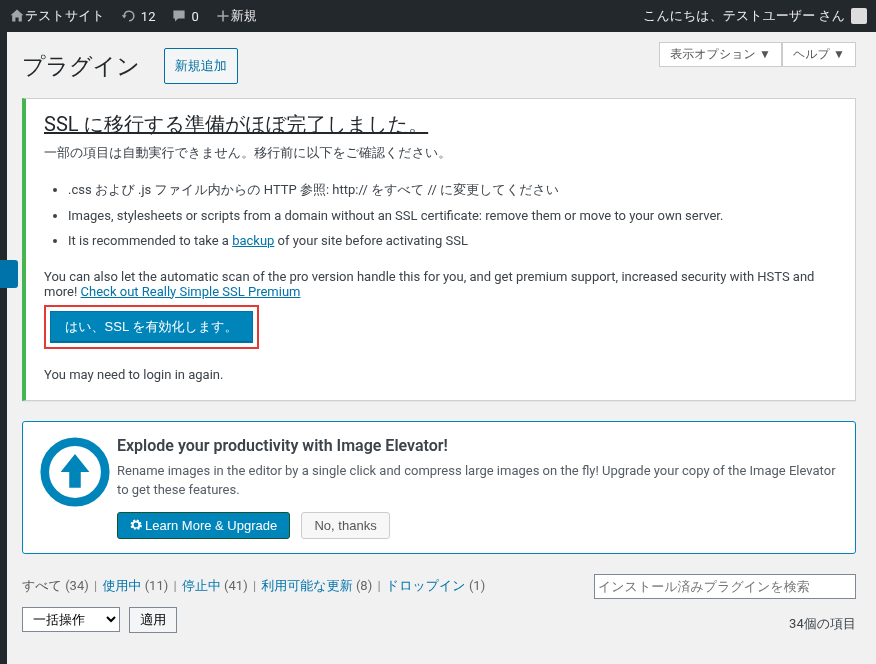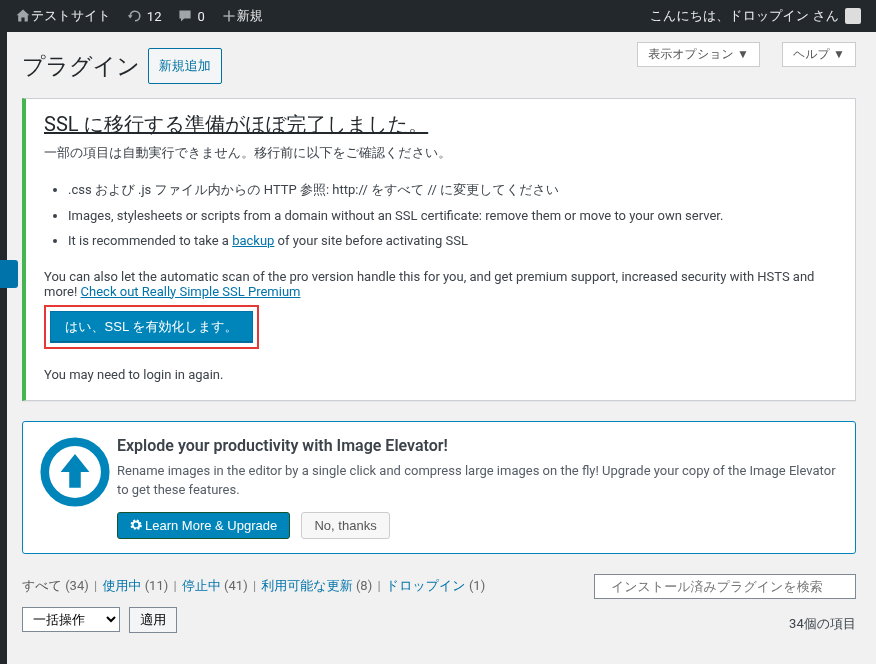--- a/index.html
+++ b/index.html
@@ -1,28 +1,28 @@
 <!DOCTYPE html>
 <html><head>
 <meta charset="utf-8">
 <style>
 * { box-sizing: border-box; margin: 0; padding: 0; }
 body { font-family: -apple-system, BlinkMacSystemFont, "Segoe UI", Roboto, sans-serif; background: #f1f1f1; font-size: 13px; color: #3c434a; width: 876px; height: 664px; overflow: hidden; position: relative; }
-.adminbar { background: #23282d; color: #eee; height: 32px; display: flex; align-items: center; padding: 0 7px; font-size: 13px; }
+.adminbar { background: #23282d; color: #eee; height: 32px; display: flex; align-items: center; padding: 0 1px; font-size: 13px; }
 .adminbar .ab-item { display: flex; align-items: center; padding: 0 8px; color: #eee; cursor: pointer; }
 .adminbar .ab-item .count { margin-left: 4px; }
 .adminbar .spacer { flex: 1; }
 .adminbar .avatar { width: 16px; height: 16px; background: #ddd; border-radius: 2px; margin-left: 6px; display: inline-block; }
 .sidebar-edge { position: absolute; left: 0; top: 32px; width: 7px; background: #23282d; height: 632px; }
 .sidebar-edge .collapse { position: absolute; top: 228px; width: 18px; height: 28px; background: #0073aa; border-radius: 0 3px 3px 0; }
 .content { margin-left: 12px; padding: 10px 20px 10px 10px; }
 .title-row { display: flex; align-items: center; margin: 6px 0 14px 0; }
-.title-row h1 { font-size: 23px; font-weight: 400; color: #23282d; margin-right: 8px; }
+.title-row h1 { font-size: 23px; font-weight: 400; color: #23282d; margin-right: 24px; }
 .title-row .add-new { border: 1px solid #0071a1; color: #0071a1; background: #f3f5f6; padding: 8px 10px; font-size: 13px; cursor: pointer; border-radius: 2px; }
-.top-buttons { position: absolute; right: 20px; top: 42px; display: flex; gap: 22px; border-radius: 6px; }
+.top-buttons { position: absolute; right: 20px; top: 42px; display: flex; gap: 0; border-radius: 6px; }
 .top-buttons .btn { border: 1px solid #ccc; background: #fff; padding: 3px 10px; font-size: 12px; color: #555; cursor: pointer; }
 .notice { background: #fff; border: 1px solid #ccd0d4; border-left: 4px solid #46b450; box-shadow: 0 1px 1px rgba(0,0,0,.04); padding: 12px 18px 18px 18px; margin-bottom: 20px; }
 .notice h2 { font-size: 20px; font-weight: 400; color: #23282d; margin-bottom: 6px; text-decoration: underline; }
 .notice .sub { font-size: 13px; color: #3c434a; margin-bottom: 18px; }
 .notice ul { margin-left: 24px; margin-bottom: 18px; }
 .notice ul li { list-style: disc; margin: 4px 0 6px 0; color: #3c434a; font-size: 13px; line-height: 1.5; }
 .notice a { color: #0073aa; text-decoration: underline; }
 .notice .action-wrap { border: 2px solid #e53935; display: inline-block; padding: 4px; margin: 6px 0 10px 0; }
 .notice .action-btn { background: #0085ba; border: 1px solid #0073aa; color: #fff; padding: 6px 14px; font-size: 13px; cursor: pointer; box-shadow: inset 0 -1px 0 rgba(0,0,0,.2); }
 .notice .relogin { font-size: 13px; color: #3c434a; margin-top: 8px; }
@@ -31,21 +31,21 @@
 .promo .iconwrap svg { width: 72px; height: 72px; }
 .promo h3 { font-size: 16px; font-weight: 600; color: #3c434a; margin-bottom: 6px; }
 .promo p { font-size: 13px; color: #555d66; line-height: 1.5; margin-bottom: 12px; }
 .promo .btn-primary { background: #0085ba; border: 1px solid #14532d; color: #fff; padding: 5px 12px; font-size: 13px; cursor: pointer; border-radius: 3px; }
 .promo .btn-secondary { background: #f7f7f7; border: 1px solid #ccc; color: #555; padding: 5px 12px; font-size: 13px; cursor: pointer; margin-left: 8px; border-radius: 3px; }
 .filters { display: flex; align-items: center; justify-content: space-between; margin-bottom: 8px; }
 .filters .links { font-size: 13px; color: #555; }
 .filters .links a { color: #0073aa; text-decoration: none; }
 .filters .links .sep { color: #888; margin: 0 2px; }
 .filters .links .cnt { color: #666; }
-.filters input[type=text] { border: 1px solid #7e8993; padding: 4px 16px; font-size: 13px; width: 262px; }
+.filters input[type=text] { border: 1px solid #7e8993; padding: 4px 3px; font-size: 13px; width: 262px; }
 .bulk-row { display: flex; align-items: flex-end; justify-content: space-between; }
 .bulk-row select { border: 1px solid #7e8993; padding: 3px 18px 3px 6px; font-size: 13px; background: #fff; }
 .bulk-row .apply { border: 1px solid #7e8993; background: #f3f5f6; padding: 3px 10px; font-size: 13px; margin-left: 6px; cursor: pointer; }
 .bulk-row .count { font-size: 13px; color: #3c434a; }
 .icon-small { width: 16px; height: 16px; fill: #a0a5aa; }
 </style>
 </head>
 <body>
 
 <div class="adminbar">
@@ -68,21 +68,21 @@
     <span class="count">0</span>
   </div>
   <div class="ab-item">
     <svg class="icon-small" viewBox="0 0 20 20">
         <path d="M9 3h2v6h6v2h-6v6H9v-6H3V9h6z"></path>
       </svg>
     <span>新規</span>
   </div>
   <div class="spacer"></div>
   <div class="ab-item">
-    <span>こんにちは、ドロップイン さん</span>
+    <span>こんにちは、テストユーザー さん</span>
     <span class="avatar"></span>
   </div>
 </div>
 
 <div class="sidebar-edge">
   <div class="collapse"></div>
 </div>
 
 <div class="top-buttons">
   <button class="btn">表示オプション ▼</button>

